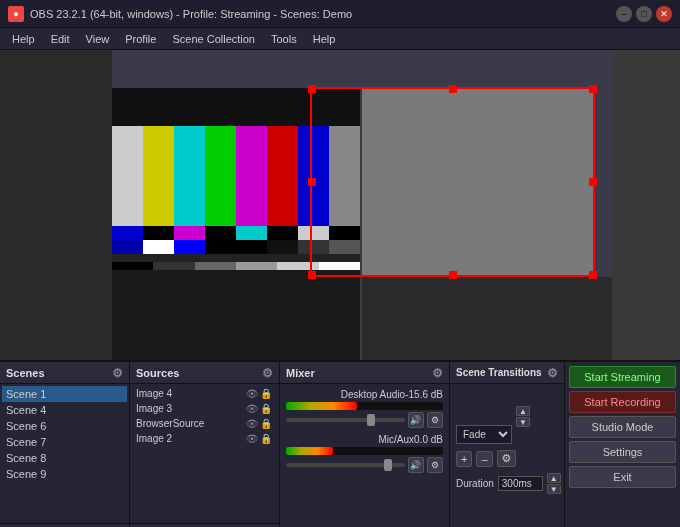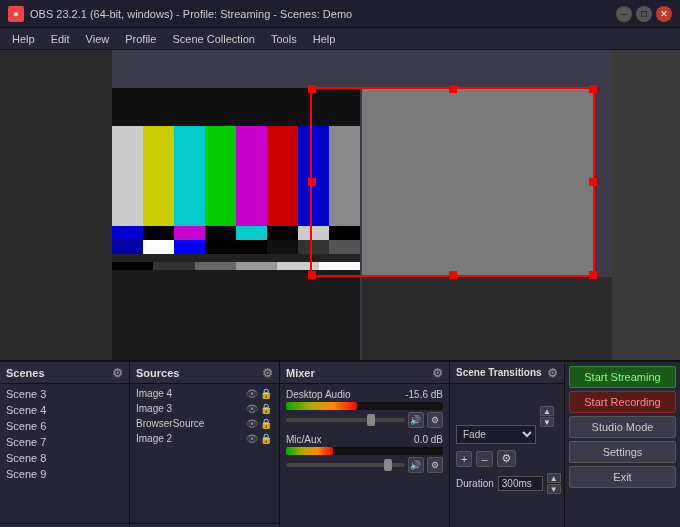--- a/index.html
+++ b/index.html
@@ -54,31 +54,31 @@
 
     .scene-item { padding: 2px 4px; cursor: pointer; color: #ccc; }
     .scene-item.selected { background: #2a5a8a; }
 
     .source-item { padding: 2px 4px; display: flex; align-items: flex-start; justify-content: space-between; cursor: pointer; color: #ccc; }
     .source-item .source-name { flex: 1; font-size: 10px; }
     .source-icons { display: flex; gap: 2px; }
     .src-icon { font-size: 10px; color: #888; cursor: pointer; }
 
     .mixer-channel { padding: 3px 4px; }
-    .mixer-label { display: flex; justify-content: space-between; font-size: 10px; color: #ccc; margin-bottom: 2px; }
+    .mixer-label { display: flex; justify-content: flex-end; font-size: 10px; color: #ccc; margin-bottom: 2px; }
     .mixer-bar-bg { height: 8px; background: #111; border-radius: 2px; position: relative; margin-bottom: 2px; }
     .mixer-bar { height: 100%; background: linear-gradient(to right, #0a0, #aa0, #f80, #f00); border-radius: 2px; }
     .mixer-controls { display: flex; align-items: center; gap: 3px; margin-top: 2px; }
     .mixer-slider-bg { flex: 1; height: 4px; background: #444; border-radius: 2px; position: relative; }
     .mixer-slider-thumb { position: absolute; top: -4px; width: 8px; height: 12px; background: #888; border-radius: 2px; cursor: pointer; }
     .icon-btn { width: 16px; height: 16px; background: #3a3a4a; border: 1px solid #555; border-radius: 2px; display: flex; align-items: center; justify-content: center; font-size: 9px; color: #ccc; cursor: pointer; }
 
     .panel-btn { padding: 1px 4px; background: #3a3a4a; border: 1px solid #555; border-radius: 2px; font-size: 11px; color: #ccc; cursor: pointer; }
 
-    .trans-select { width: 80px; background: #1a1a2a; border: 1px solid #555; color: #ccc; font-size: 10px; padding: 2px; margin-top: 36px; }
+    .trans-select { width: 56px; background: #1a1a2a; border: 1px solid #555; color: #ccc; font-size: 10px; padding: 2px; margin-top: 36px; }
     .trans-row { display: flex; align-items: center; gap: 4px; padding: 3px 4px; }
     .trans-label { font-size: 10px; color: #ccc; }
     .duration-input { width: 45px; background: #1a1a2a; border: 1px solid #555; color: #ccc; font-size: 10px; padding: 1px 3px; }
     .spinner-btn { width: 14px; height: 10px; background: #3a3a4a; border: 1px solid #555; border-radius: 1px; font-size: 8px; display: flex; align-items: center; justify-content: center; color: #ccc; cursor: pointer; }
 
     .ctrl-btn { width: 100%; padding: 4px 6px; margin-bottom: 3px; background: #3a3a4a; border: 1px solid #555; border-radius: 2px; color: #ccc; font-size: 11px; cursor: pointer; text-align: center; }
     .ctrl-btn.start-stream { background: #1a5a1a; border-color: #2a8a2a; color: #8f8; }
     .ctrl-btn.start-record { background: #5a1a1a; border-color: #8a2a2a; color: #f88; }
 
     
@@ -193,21 +193,21 @@
 </div>
 
 <div id="bottom-panels">
 
   <div class="panel" id="scenes-panel">
     <div class="panel-header">
       <span>Scenes</span>
       <span class="panel-header-gear">⚙</span>
     </div>
     <div class="panel-content">
-      <div class="scene-item">Scene 3</div>
+      <div class="scene-item selected">Scene 1</div>
       <div class="scene-item">Scene 4</div>
       <div class="scene-item">Scene 6</div>
       <div class="scene-item">Scene 7</div>
       <div class="scene-item">Scene 8</div>
       <div class="scene-item">Scene 9</div>
     </div>
     <div class="panel-footer">
       
       
       

